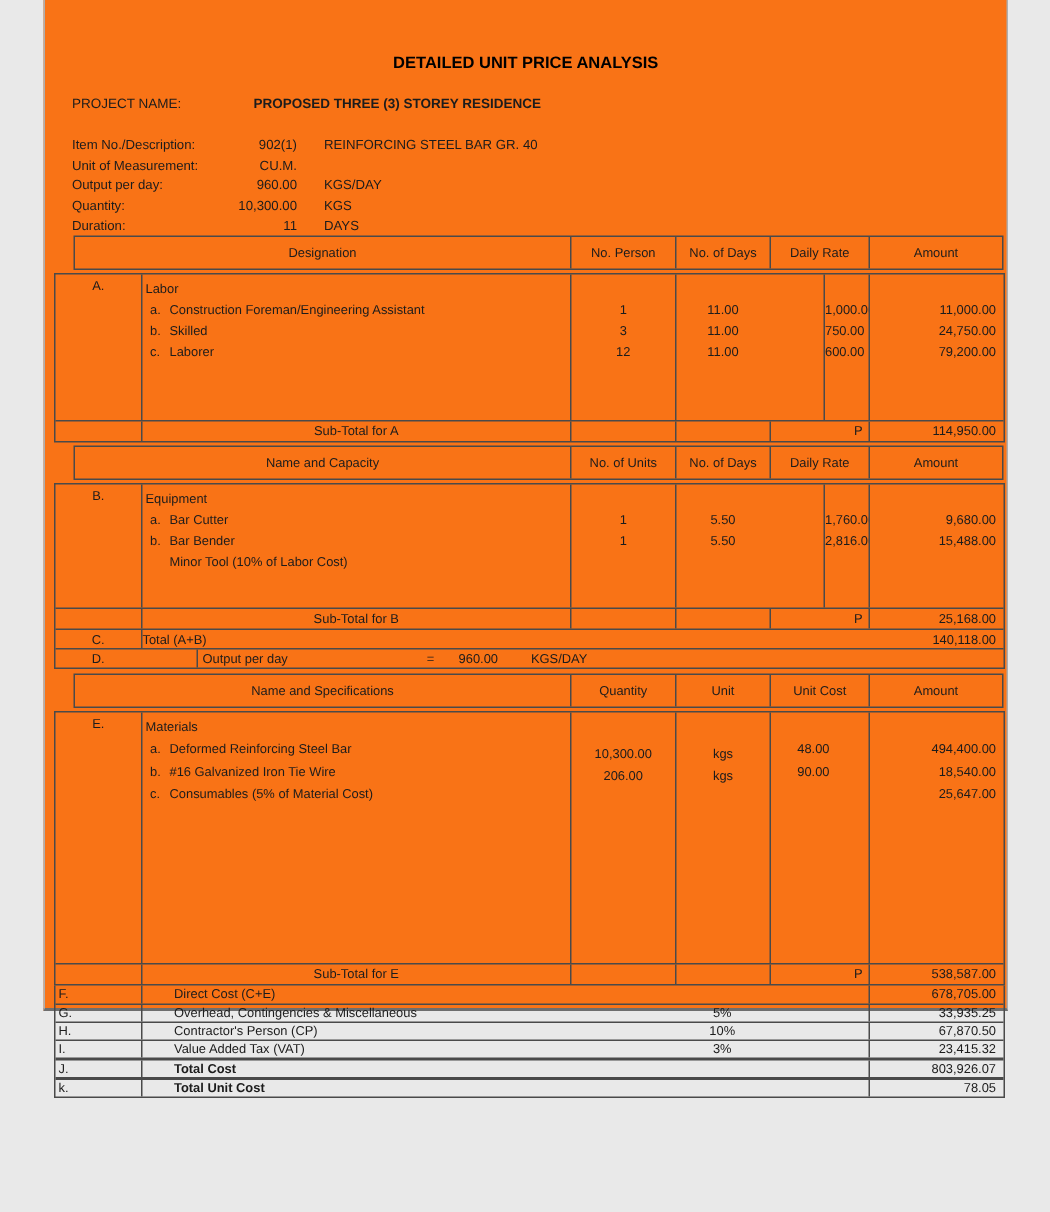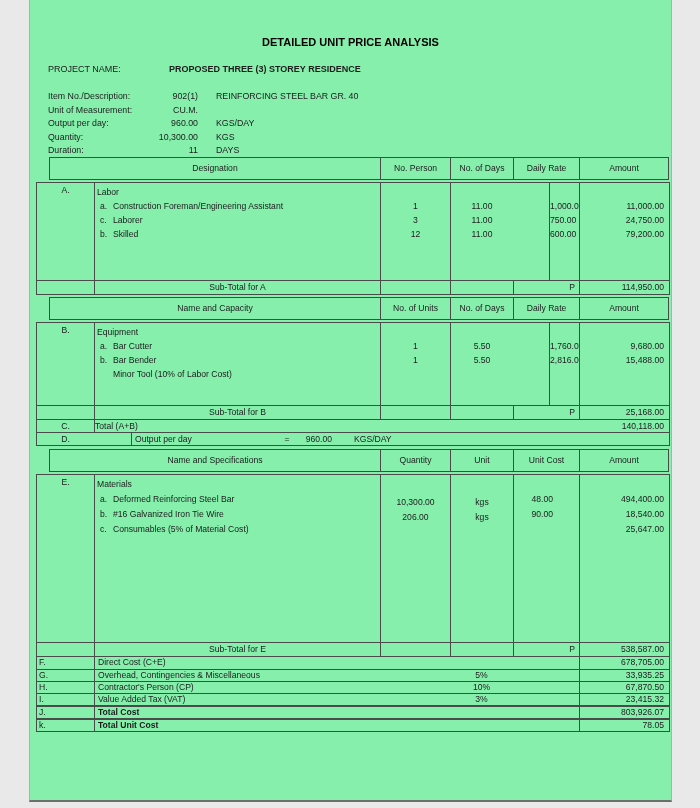--- a/index.html
+++ b/index.html
@@ -9,22 +9,22 @@
   }
   *{box-sizing:border-box;margin:0;padding:0;}
   html,body{width:700px;height:808px;overflow:hidden;}
   body{
     background:var(--bg);
     font-family:"Liberation Sans","DejaVu Sans",sans-serif;
     color:var(--tx);
   }
   .page{
     position:absolute;left:29px;top:0;
-    width:643px;height:802px;
-    background:#86efac;
+    width:643px;height:674px;
+    background:#f97316;
     border-left:1px solid #aeaeae;
     border-right:1px solid #aeaeae;
     border-bottom:2px solid #6e6e6e;
   }
   .doc-title{
     position:absolute;top:36px;left:0;width:100%;
     text-align:center;font-weight:bold;font-size:11px;color:#000;
   }
   .projrow{position:absolute;top:64px;left:18px;font-size:9px;}
   .projrow .plabel{display:inline-block;width:121px;}
@@ -88,21 +88,21 @@
   .rowd .dlab{padding-left:3px;width:145px;}
   .rowd .deq{width:20px;text-align:center;}
   .rowd .dval{width:35px;text-align:right;}
   .rowd .dunit{margin-left:22px;}
 
   .sumbox{border:1px solid var(--bd);border-top:none;width:634px;}
   .srow{height:12px;line-height:11px;}
   .srow + .srow{border-top:1px solid var(--bd);}
   .srow.thick{border-top-width:2px;height:13px;}
   .srow .slet{padding-left:2px;border-left:none;}
-  .srow .slab{border-left:1px solid var(--bd);padding-left:3px;white-space:nowrap;}
+  .srow .slab{border-left:1px solid var(--bd);padding-left:21px;white-space:nowrap;}
   .srow .sp{border-left:none;}
   .srow .spct{border-left:none;text-align:center;}
   .srow .samt{border-left:1px solid var(--bd);text-align:right;padding-right:5px;}
   .srow.bold .slab{font-weight:bold;}
 </style>
 </head>
 <body>
 
 <div class="page">
 
@@ -140,22 +140,22 @@
       <div class="hc">Amount</div>
     </div>
     <div class="gap2"></div>
 
     <div class="tbox">
       <div class="g6 mainA">
         <div class="cell letter">A.</div>
         <div class="cell desc">
           <div class="group">Labor</div>
           <div class="item"><span class="inum">a.</span><span>Construction Foreman/Engineering Assistant</span></div>
+          <div class="item"><span class="inum">b.</span><span>Skilled</span></div>
           <div class="item"><span class="inum">c.</span><span>Laborer</span></div>
-          <div class="item"><span class="inum">b.</span><span>Skilled</span></div>
         </div>
         <div class="cell numcol ctr">
           <div class="ln"></div>
           <div class="ln">1</div>
           <div class="ln">3</div>
           <div class="ln">12</div>
         </div>
         <div class="cell numcol ctr">
           <div class="ln"></div>
           <div class="ln">11.00</div>

